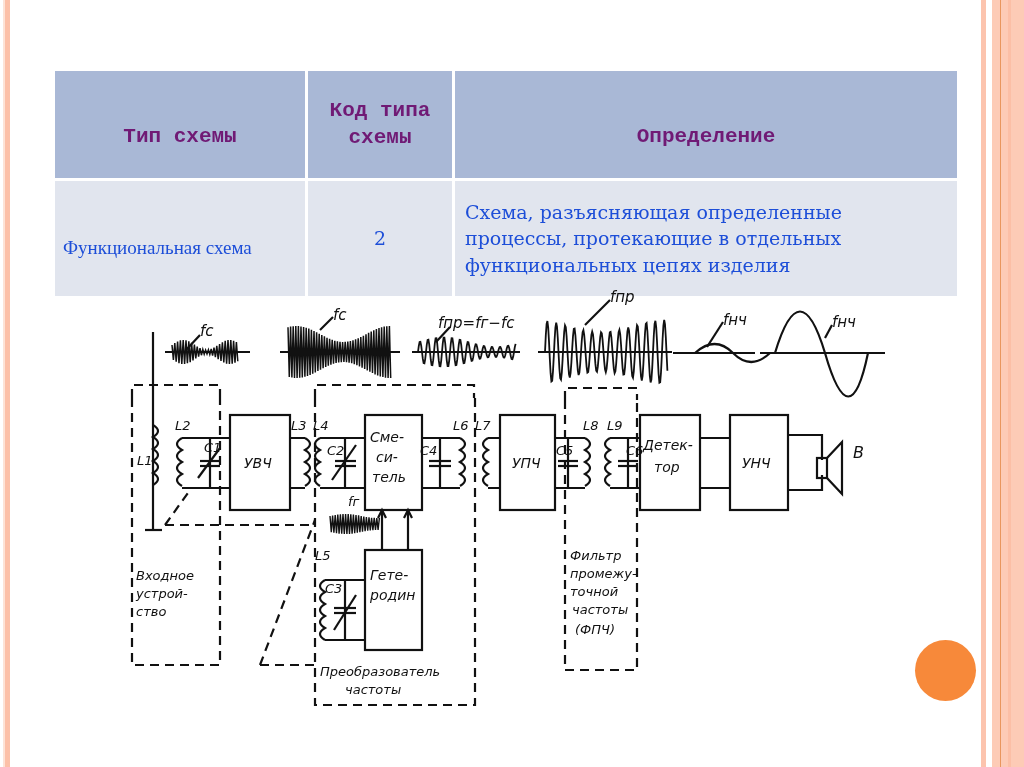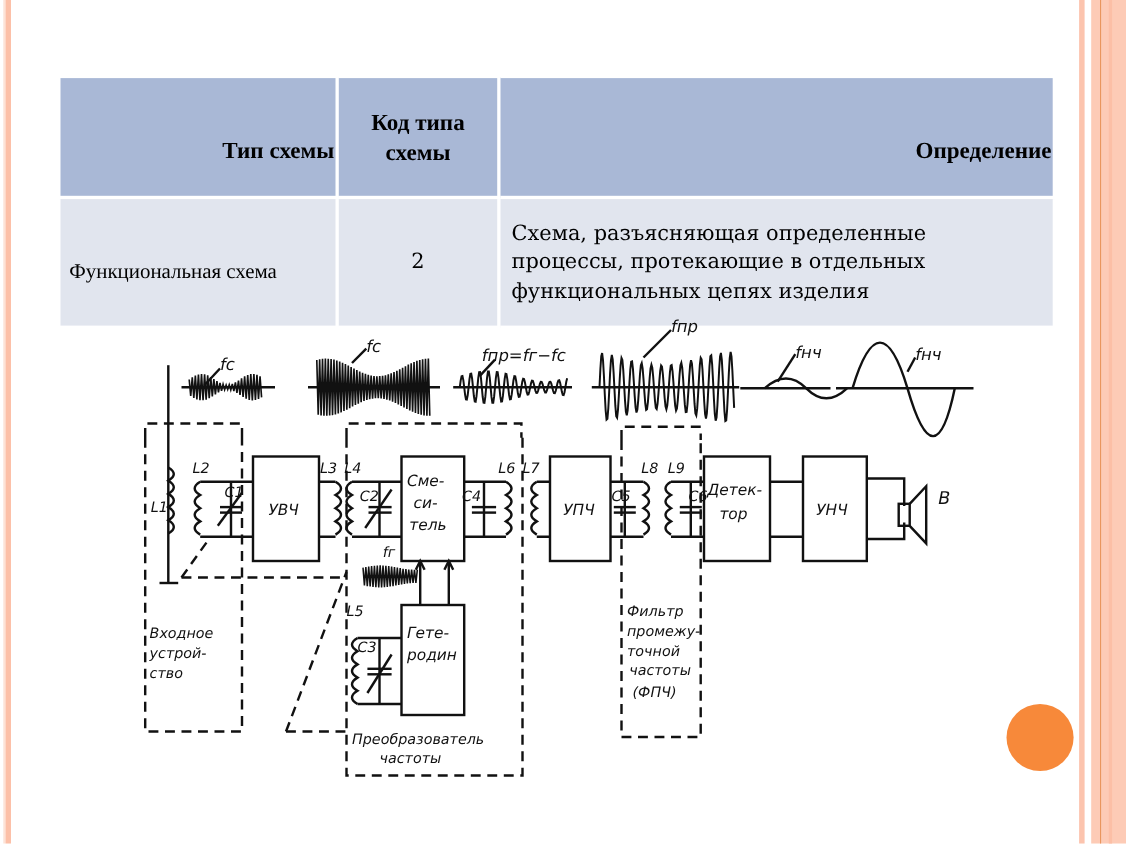--- a/index.html
+++ b/index.html
@@ -1,24 +1,24 @@
 <!DOCTYPE html>
 <html><head>
 <meta charset="utf-8">
 <style>
   html, body { margin:0; padding:0; }
   body { width:1024px; height:767px; background:#ffffff; position:relative; overflow:hidden;
          font-family:"DejaVu Serif", serif; }
   .stripe { position:absolute; top:0; height:767px; }
   .tbl { position:absolute; left:52px; top:68px; width:905px; border-collapse:collapse; table-layout:fixed; }
   .tbl th, .tbl td { border:3px solid #ffffff; }
-  .tbl th { background:#a9b8d6; color:#000000; font-weight:bold; font-size:21px; height:80px;
-            font-family:Liberation Serif, serif; text-align:center; vertical-align:middle; line-height:1.25; }
-  .tbl th.first { padding-top:26px; vertical-align:middle;text-align:right; }
-  .tbl td { background:#e1e5ee; color:#000000; font-size:19px; height:95px; vertical-align:middle;
+  .tbl th { background:#a9b8d6; color:#701a75; font-weight:bold; font-size:21px; height:80px;
+            font-family:Liberation Mono, monospace; text-align:center; vertical-align:middle; line-height:1.25; }
+  .tbl th.first { padding-top:26px; vertical-align:middle; }
+  .tbl td { background:#e1e5ee; color:#1d4ed8; font-size:19px; height:95px; vertical-align:middle;
             font-family:"DejaVu Serif", serif; line-height:1.4; padding:0 8px; }
   .tbl td.center { text-align:center; }
   .diagram { position:absolute; left:120px; top:280px; width:780px; height:430px; }
   .diagram text { font-family:"DejaVu Sans", sans-serif; font-style:italic; fill:#111; }
   .circle { position:absolute; left:915px; top:640px; width:61px; height:61px; border-radius:50%; background:#f7893a; }
 </style>
 </head>
 <body>
 
 <div class="stripe" style="left:3px;width:2px;background:#fde3d7;"></div>

